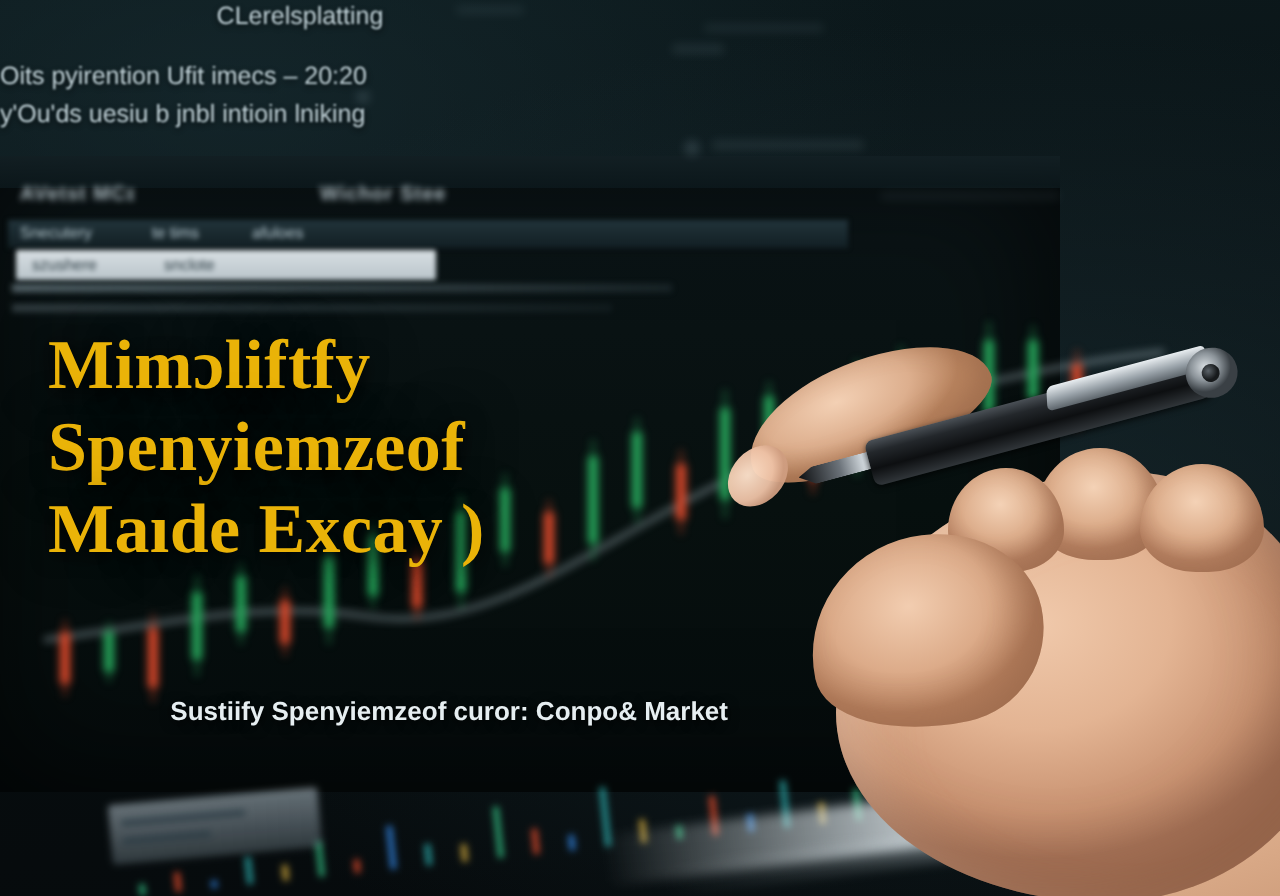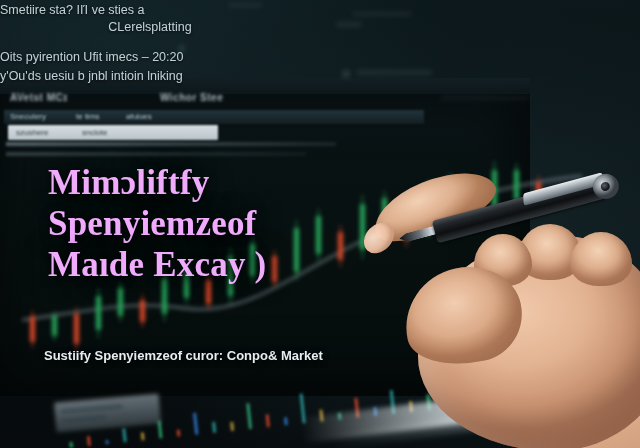--- a/index.html
+++ b/index.html
@@ -104,29 +104,29 @@
      background:linear-gradient(160deg,#eac5a6 0%,#d8a886 45%,#b78463 100%);
      border-radius:40% 10% 0 0 / 60% 20% 0 0;
      box-shadow:inset -14px -10px 30px rgba(118,75,50,.45);}
 
   
   .ov-top{position:absolute;left:0;top:0;width:300px;}
   .ov-line{color:#cfe0e6;font-size:12.5px;line-height:17px;white-space:nowrap;
      text-shadow:0 1px 3px rgba(0,0,0,.85);filter:blur(.45px);opacity:.92;}
   .ov-line.c{text-align:center;}
 
-  .headline{position:absolute;left:48px;top:162px;width:330px;
-     font-family:"Liberation Serif", serif;font-weight:700;color:#f0abfc;
+  .headline{position:absolute;left:24px;top:162px;width:330px;
+     font-family:"Liberation Serif", serif;font-weight:700;color:#eab308;
      font-size:35px;line-height:41px;letter-spacing:.2px;
      text-shadow:0 2px 10px rgba(0,0,0,.9),0 0 26px rgba(0,0,0,.7);}
   .headline div{white-space:nowrap;}
   .subtitle{position:absolute;left:44px;top:346px;width:320px;
      color:#e6eef1;font-size:13px;line-height:20px;font-weight:600;
      text-shadow:0 1px 6px rgba(0,0,0,.9);}
-  .subtitle div{white-space:nowrap;}
+  .subtitle div{white-space:nowrap;text-align:right;}
 </style>
 </head>
 <body>
 
 <div class="stage">
 
   <div class="bg"></div>
 
   <div class="monitor">
     <div class="monitor-top"></div>
@@ -289,21 +289,20 @@
     </div>
     <div class="pen">
       <div class="pen-tip"></div>
       <div class="pen-body"></div>
       <div class="pen-clip"></div>
       <div class="pen-cap"></div>
     </div>
   </div>
 
   <div class="ov-top">
-    <div class="ov-line" style="margin-top:2px;">Smetiire sta? ΙΙΊ ve sties a</div>
     <div class="ov-line c" style="margin-top:0;">CLerelsplatting</div>
     <div class="ov-line" style="margin-top:13px;">Oits pyirention Ufit imecs – 20:20</div>
     <div class="ov-line" style="margin-top:2px;">y'Ou'ds uesiu b jnbl intioin lniking</div>
   </div>
 
   <div class="headline">
     <div>Mimɔliftfy</div>
     <div>Spenyiemzeof</div>
     <div>Maıde Excay )</div>
   </div>

